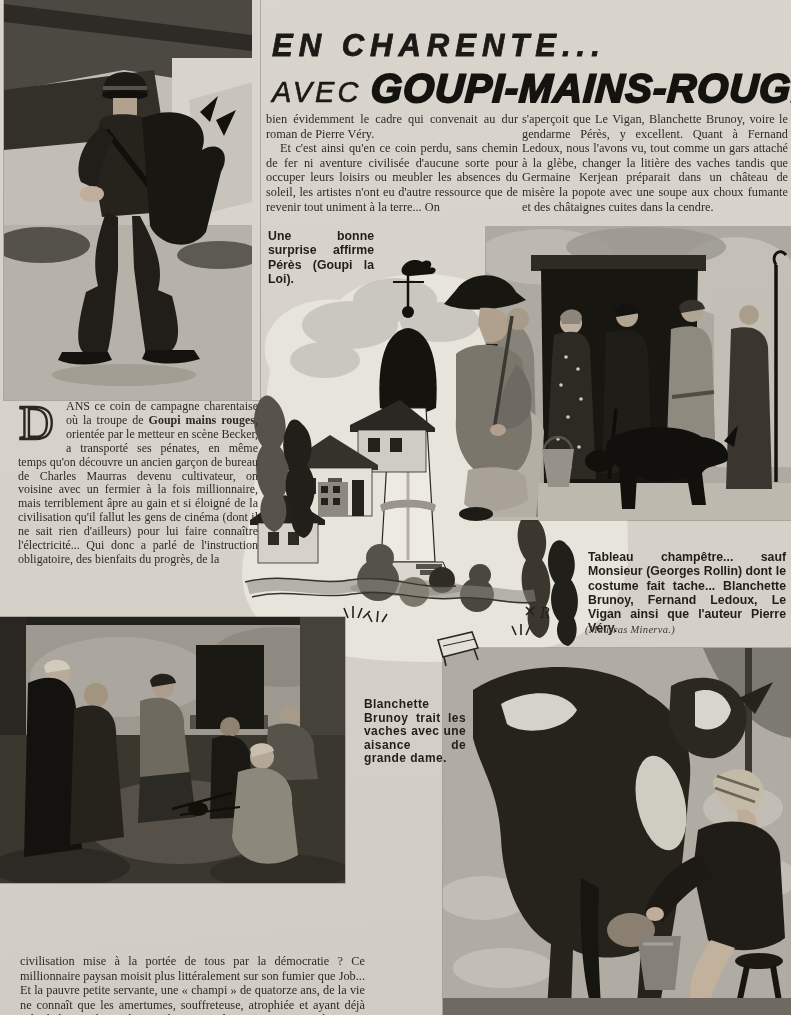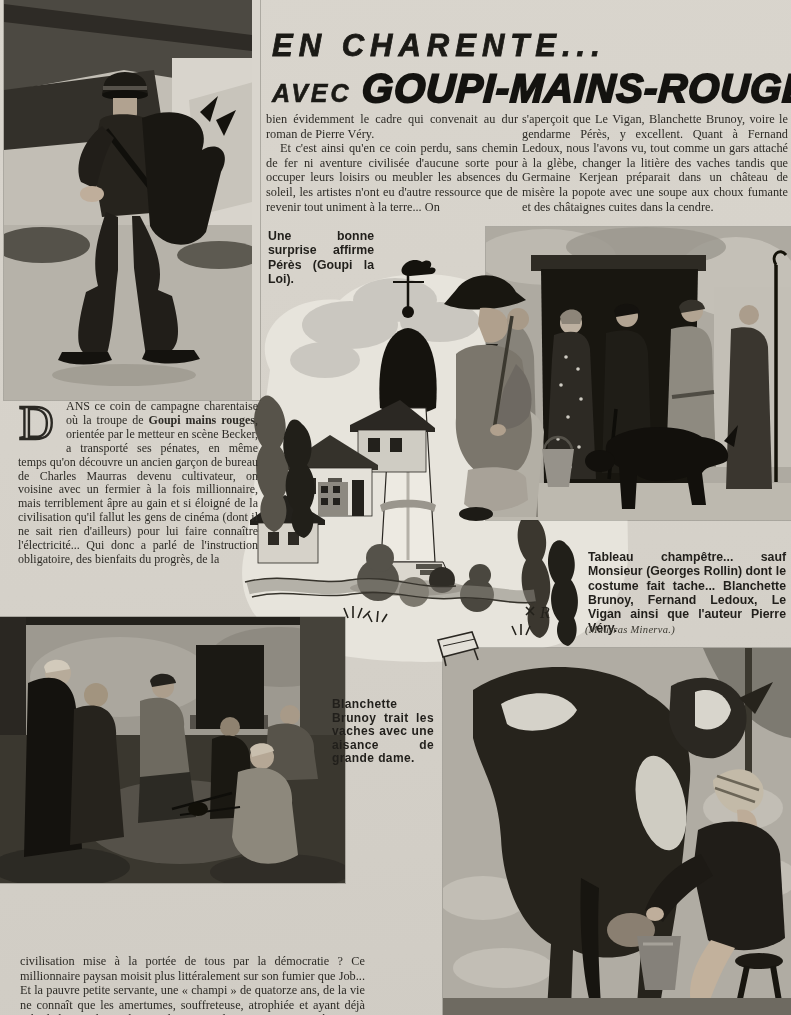--- a/index.html
+++ b/index.html
@@ -10,22 +10,22 @@
   }
   .abs{position:absolute;}
   
   .hl1{
     font-family:"Liberation Sans",sans-serif;font-weight:bold;font-style:italic;
     font-size:31px;letter-spacing:6px;color:#1b1a16;-webkit-text-stroke:0.8px #1b1a16;
     white-space:nowrap;
   }
   .hl2{white-space:nowrap;display:flex;align-items:baseline;gap:10px;margin-top:2px;}
   .hl2 .prefix{
-    font-family:"Liberation Sans",sans-serif;font-weight:bold;font-style:italic;
-    font-size:25px;letter-spacing:3px;color:#1b1a16;-webkit-text-stroke:0.6px #1b1a16;
+    font-family:"Liberation Sans",sans-serif;font-weight:normal;font-style:italic;
+    font-size:29px;letter-spacing:3px;color:#1b1a16;-webkit-text-stroke:0.6px #1b1a16;
   }
   .hl2 .main{
     font-family:"Liberation Sans",sans-serif;font-weight:bold;font-style:italic;
     font-size:40px;letter-spacing:1px;color:#141310;-webkit-text-stroke:2px #141310;
     transform:skewX(-3deg);
   }
   
   .bodytext{
     font-size:12.3px;line-height:14.6px;text-align:justify;color:#2d2b26;
   }
@@ -356,19 +356,19 @@
   <div class="abs bodytext smallbody" style="left:18px;top:400px;width:240px;z-index:5">
     <svg width="42" height="42" viewBox="0 0 42 42" style="float:left;margin:2px 6px 0 0">
       <text x="1" y="37" font-family="Liberation Serif, serif" font-size="48" fill="none" stroke="#2a2823" stroke-width="2.4">D</text>
     </svg>
     <span>ANS ce coin de campagne charentaise où la troupe de </span><span class="boldname">Goupi mains rouges</span><span>, orientée par le metteur en scène Becker, a transporté ses pénates, en même temps qu'on découvre un ancien garçon de bureau de Charles Maurras devenu cultivateur, on voisine avec un fermier à la fois millionnaire, mais terriblement âpre au gain et si éloigné de la civilisation qu'il fallut les gens de cinéma (dont il ne sait rien d'ailleurs) pour lui faire connaître l'électricité... Qui donc a parlé de l'instruction obligatoire, des bienfaits du progrès, de la</span>
   </div>
 
   <div class="abs caption" style="left:588px;top:550px;width:198px;z-index:5">Tableau champêtre... sauf Monsieur (Georges Rollin) dont le costume fait tache... Blanchette Brunoy, Fernand Ledoux, Le Vigan ainsi que l'auteur Pierre Véry.</div>
   <div class="abs credit" style="left:585px;top:624px;z-index:5">(Maurras Minerva.)</div>
 
-  <div class="abs caption narrow" style="left:332px;top:698px;width:102px;z-index:5">Blanchette Brunoy trait les vaches avec une aisance de grande dame.</div>
+  <div class="abs caption narrow" style="left:364px;top:698px;width:102px;z-index:5">Blanchette Brunoy trait les vaches avec une aisance de grande dame.</div>
 
   <div class="abs bodytext" style="left:20px;top:954px;width:345px;z-index:5">
     <p>civilisation mise à la portée de tous par la démocratie ? Ce millionnaire paysan moisit plus littéralement sur son fumier que Job... Et la pauvre petite servante, une « champi » de quatorze ans, de la vie ne connaît que les amertumes, souffreteuse, atrophiée et ayant déjà subi de la part des rouliers et des goujats les pires avanies. C'était</p>
   </div>
 
 </div>
 
 </body></html>

